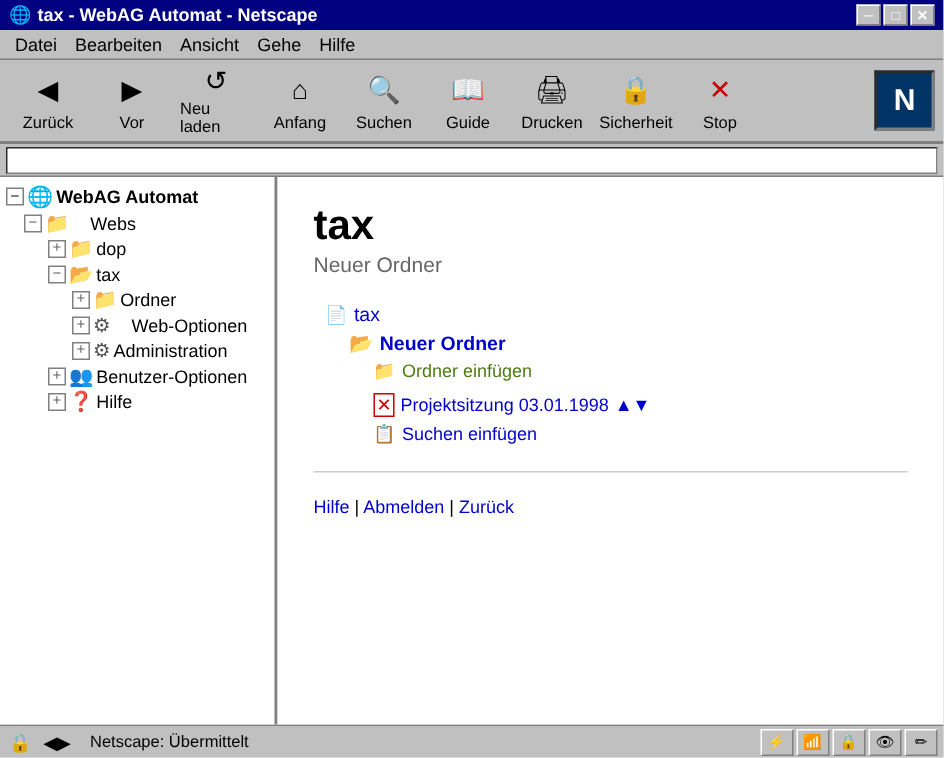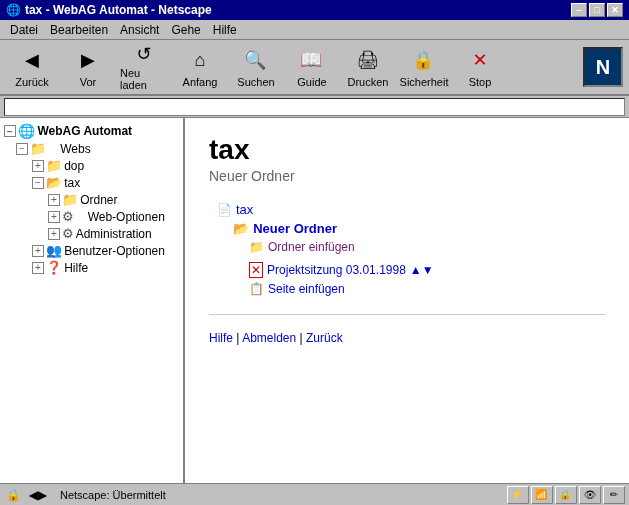--- a/index.html
+++ b/index.html
@@ -167,21 +167,21 @@
     }
     .subfolder-item a { color: #0000cc; text-decoration: none; font-size: 13px; font-weight: bold; }
 
     .action-item {
       display: flex;
       align-items: center;
       padding: 2px 0;
       margin-left: 32px;
       cursor: pointer;
     }
-    .action-item a { color: #701a75; text-decoration: none; font-size: 12px; }
+    .action-item a { color: #4d7c0f; text-decoration: none; font-size: 12px; }
 
     .page-item {
       display: flex;
       align-items: center;
       padding: 2px 0;
       margin-left: 32px;
     }
     .page-item a { color: #0000cc; text-decoration: none; font-size: 12px; }
     .page-item-arrows { color: #0000cc; margin-left: 4px; font-size: 12px; }
 
@@ -364,21 +364,21 @@
       </div>
 
       <div class="page-item" style="margin-top:4px; display:flex; align-items:center;">
         <span style="margin-right:4px; font-size:12px; color:#cc0000; border:1px solid #cc0000; padding:0 1px;">✕</span>
         <a href="#">Projektsitzung 03.01.1998</a>
         <span class="page-item-arrows"> ▲▼</span>
       </div>
 
       <div class="page-item">
         <span style="margin-right:4px; font-size:12px; color:#4477aa;">📋</span>
-        <a href="#">Seite einfügen</a>
+        <a href="#">Suchen einfügen</a>
       </div>
     </div>
 
     <div class="divider"></div>
 
     <div class="bottom-links">
       <a href="#">Hilfe</a>
       <span> | </span>
       <a href="#">Abmelden</a>
       <span> | </span>

